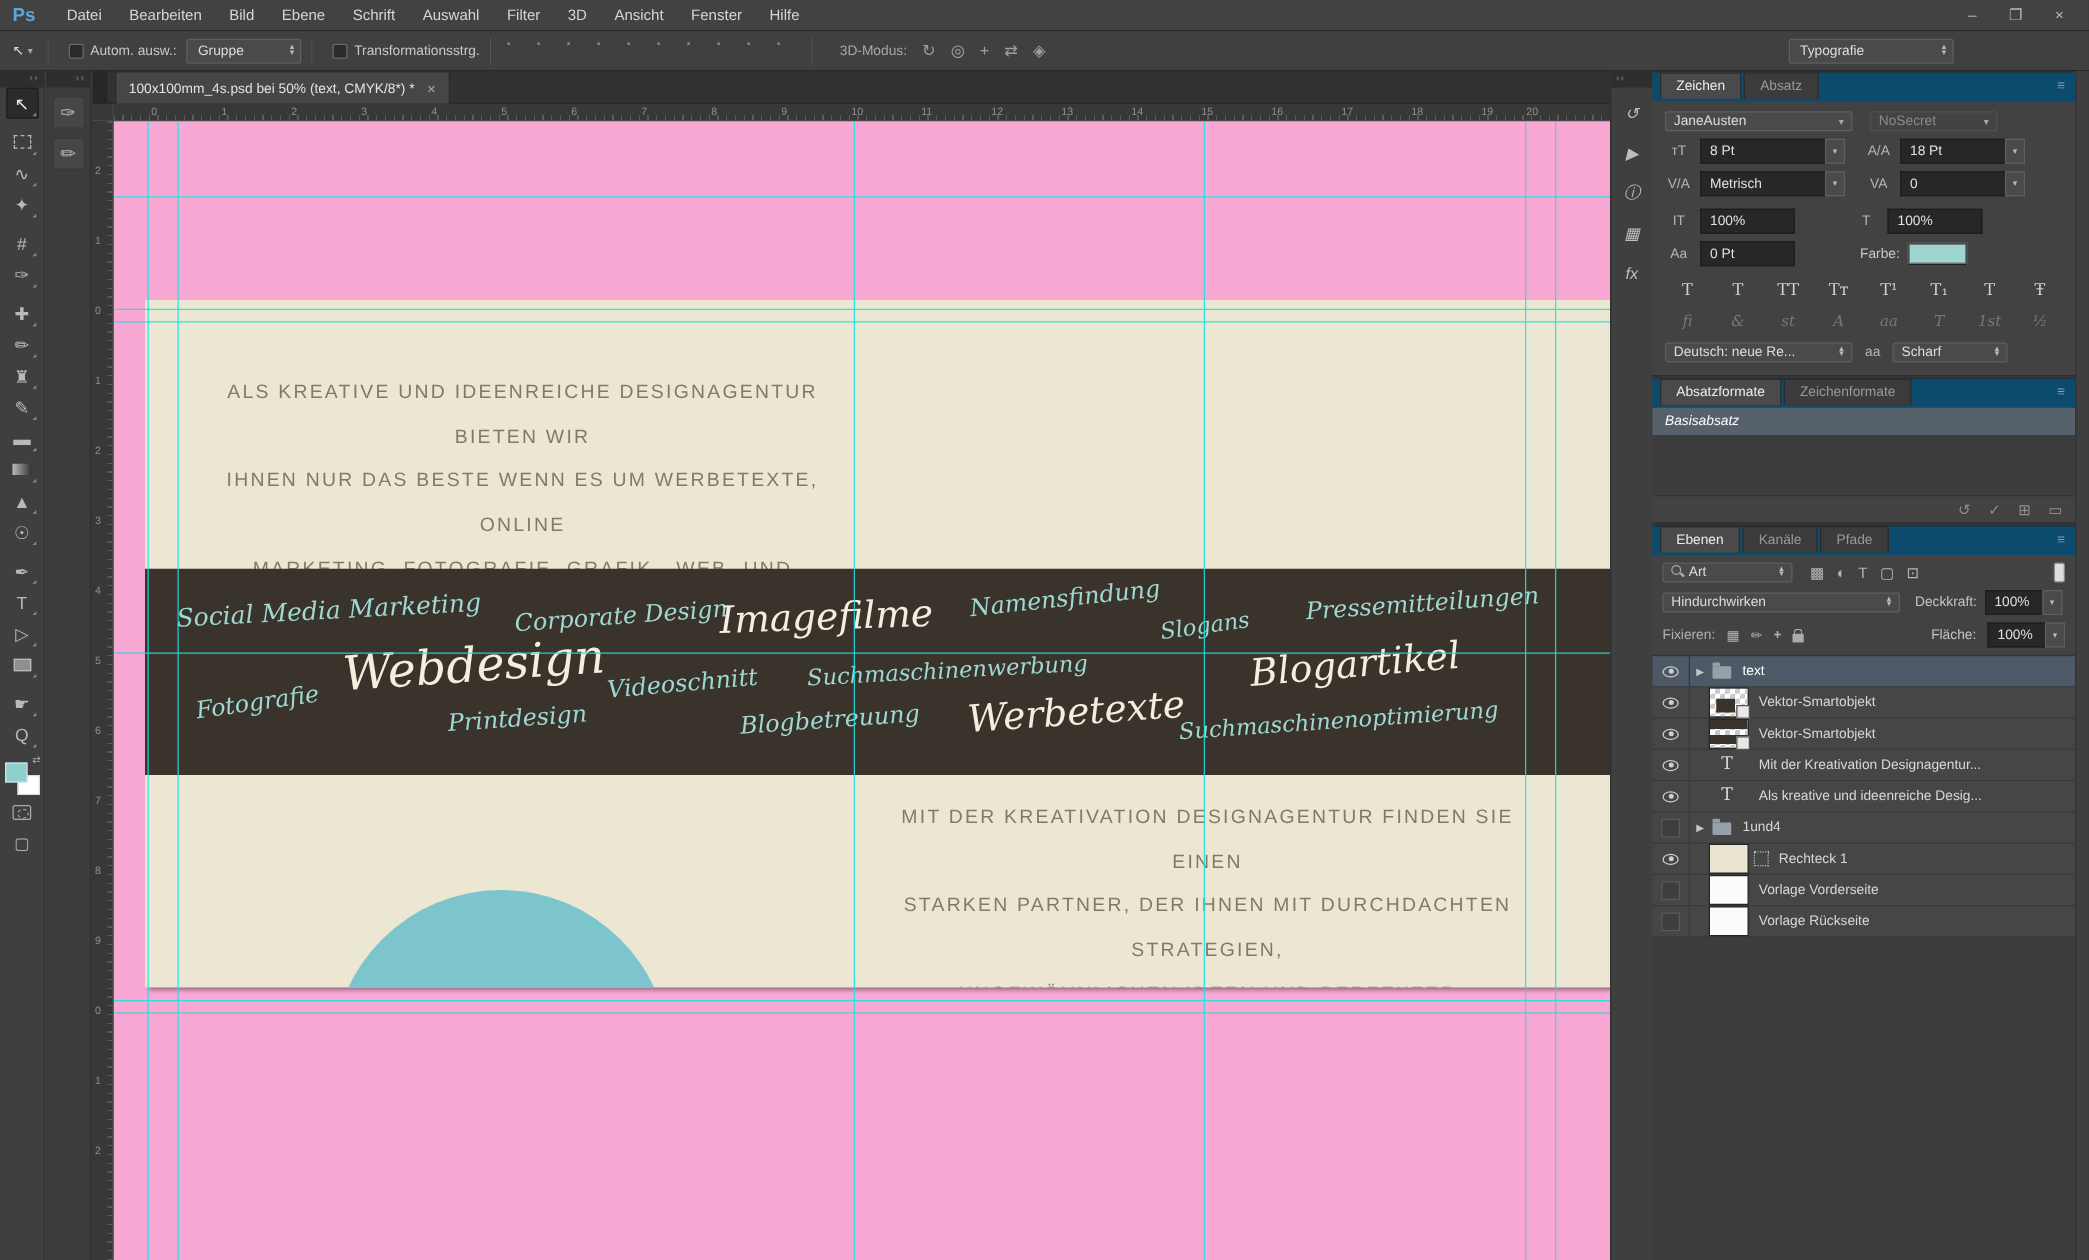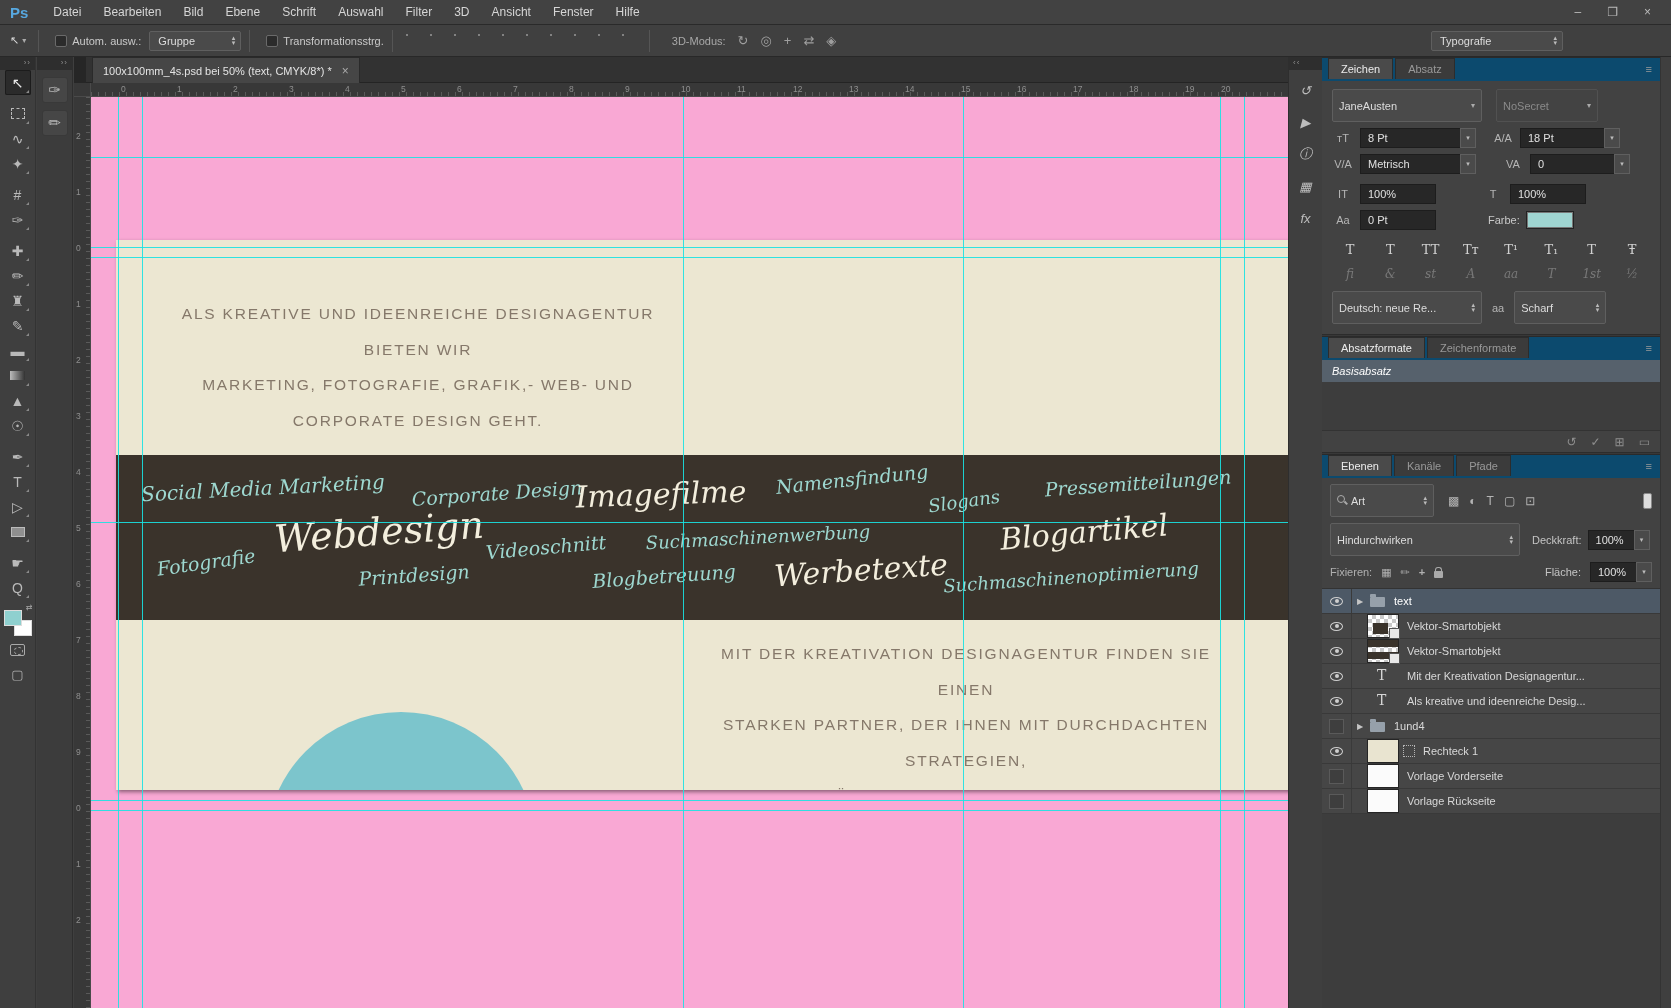--- a/index.html
+++ b/index.html
@@ -100,21 +100,21 @@
   .pmenu{position:absolute;right:8px;top:5px;color:#9a9a9a;font-size:11px}
 
   .char-body{padding:8px 10px 10px;display:flex;flex-direction:column;gap:6px;background:#424242}
   .crow{display:flex;align-items:center;gap:6px}
   .cicon{width:22px;color:#b5b5b5;font-size:11px;text-align:center;flex:none}
   .field{background:#272727;border:1px solid #1d1d1d;color:#e0e0e0;height:20px;display:flex;align-items:center;padding:0 7px;font-size:11px}
   .combo{display:flex;flex:none}
   .combo .field{border-right:none}
   .combo .btn{width:16px;height:20px;background:#4a4a4a;border:1px solid #5f5f5f;display:flex;align-items:center;justify-content:center;color:#bbb;font-size:7px}
   .ddp{display:flex;align-items:center;justify-content:space-between;background:#4a4a4a;border:1px solid #5f5f5f;
-    border-radius:2px;height:33px;padding:0 6px;color:#ddd}
+    border-radius:2px;height:16px;padding:0 6px;color:#ddd}
   .ddp.dim{color:#8a8a8a;background:#434343;border-color:#515151}
   .color-swatch{width:48px;height:18px;border:1px solid #222;box-shadow:inset 0 0 0 1px #777}
   .tbtns{display:flex;justify-content:space-between;padding:2px 6px;color:#d0d0d0}
   .tbtns span{width:24px;text-align:center;font-size:13px;font-family:"DejaVu Serif",serif}
   .tbtns.dim span{color:#787878;font-style:italic;font-size:12px}
   .panel-div{height:2px;background:#383838;border-top:1px solid #2c2c2c}
 
   .styles-body{background:#3d3d3d;height:70px}
   .style-row{height:22px;background:#56616c;color:#fff;font-style:italic;display:flex;align-items:center;padding:0 10px}
   .styles-foot{height:22px;background:#424242;border-top:1px solid #333;display:flex;justify-content:flex-end;align-items:center;gap:14px;padding:0 10px;color:#8f8f8f;font-size:12px}
@@ -406,20 +406,21 @@
           <b style="top: 650px;">9</b>
           <b style="top: 706px;">0</b>
           <b style="top: 762px;">1</b>
           <b style="top: 818px;">2</b>
       </div>
 
       <div class="viewport">
         <div class="card">
           <div class="intro-block">
             <div class="card-line">ALS KREATIVE UND IDEENREICHE DESIGNAGENTUR BIETEN WIR</div>
+              <div class="card-line">IHNEN NUR DAS BESTE WENN ES UM WERBETEXTE, ONLINE</div>
               <div class="card-line">MARKETING, FOTOGRAFIE, GRAFIK,- WEB- UND</div>
               <div class="card-line">CORPORATE DESIGN GEHT.</div>
           </div>
           <div class="band">
             <span class="band-word" style="left: 147px; top: 33px; font-size: 20px; color: rgb(158, 216, 208); transform: translate(-50%, -50%) rotate(-3deg);">Social Media Marketing</span>
               <span class="band-word" style="left: 381px; top: 38px; font-size: 19px; color: rgb(158, 216, 208); transform: translate(-50%, -50%) rotate(-4deg);">Corporate Design</span>
               <span class="band-word" style="left: 545px; top: 39px; font-size: 30px; color: rgb(243, 238, 221); transform: translate(-50%, -50%) rotate(-2deg);">Imagefilme</span>
               <span class="band-word" style="left: 736px; top: 24px; font-size: 19px; color: rgb(158, 216, 208); transform: translate(-50%, -50%) rotate(-6deg);">Namensfindung</span>
               <span class="band-word" style="left: 848px; top: 46px; font-size: 18px; color: rgb(158, 216, 208); transform: translate(-50%, -50%) rotate(-8deg);">Slogans</span>
               <span class="band-word" style="left: 1022px; top: 28px; font-size: 19px; color: rgb(158, 216, 208); transform: translate(-50%, -50%) rotate(-4deg);">Pressemitteilungen</span>
@@ -510,21 +511,21 @@
             <span class="field" style="width:84px">18 Pt</span>
               <span class="btn">▾</span>
           </span>
         </div>
         <div class="crow">
           <span class="cicon">V/A</span>
           <span class="combo">
             <span class="field" style="width:100px">Metrisch</span>
               <span class="btn">▾</span>
           </span>
-          <span class="cicon" style="margin-left:20px">VA</span>
+          <span class="cicon" style="margin-left:10px">VA</span>
           <span class="combo">
             <span class="field" style="width:84px">0</span>
               <span class="btn">▾</span>
           </span>
         </div>
         <div class="crow" style="margin-top:4px">
           <span class="cicon">IT</span>
           <span class="field" style="width:76px">100%</span>
           <span class="cicon" style="margin-left:40px">T</span>
           <span class="field" style="width:76px">100%</span>

